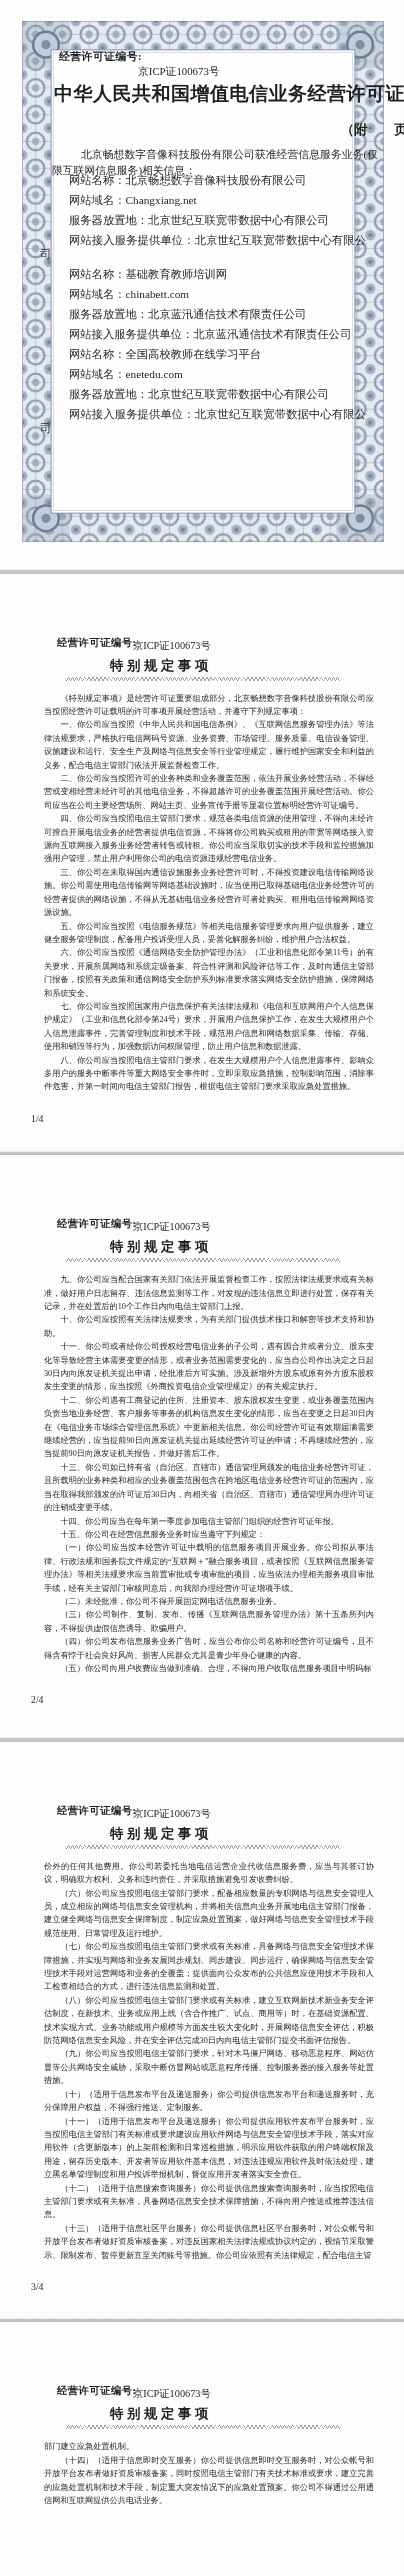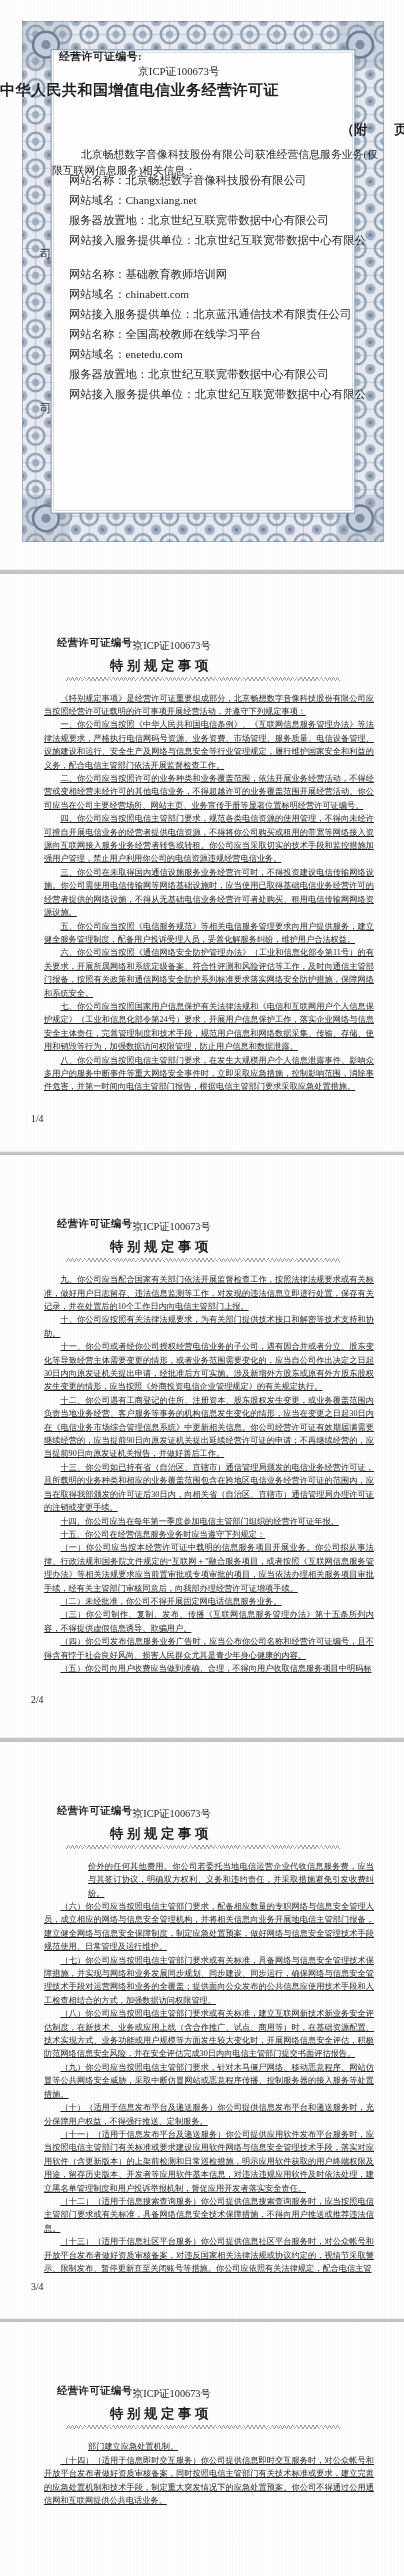--- a/index.html
+++ b/index.html
@@ -9,41 +9,41 @@
   .page { position:relative; width:405px; overflow:hidden;
           background:#fefefe;
           background-image:repeating-linear-gradient(90deg, rgba(190,198,206,0.07) 0 1px, rgba(255,255,255,0) 1px 3.1px); }
   .divider { width:405px; height:4.6px; background:#c6c6c6; border-top:0.5px solid #e4efec; border-bottom:0.5px solid #bdbdbd; box-sizing:border-box; }
 
   
   .page-license { height:569px; }
   .frame { position:absolute; left:21.6px; top:20.6px; }
   .lic-label { position:absolute; left:59px; top:50px; font-size:10.8px; font-weight:bold; letter-spacing:0.5px; }
   .lic-number { position:absolute; left:138px; top:65px; font-size:10.8px; }
-  .lic-title { position:absolute; left:0; top:81px; width:405px; margin:0; text-align:left;
-               font-size:15px; font-weight:bold; letter-spacing:0.5px; }
+  .lic-title { position:absolute; left:0; top:81px; width:405px; margin:0; text-align:right;
+               font-size:19px; font-weight:bold; letter-spacing:0.5px; }
   .lic-subtitle { position:absolute; left:0; top:105px; width:405px; margin:16px; text-align:right;
                   font-size:13.4px; font-weight:bold; }
   .lic-intro { position:absolute; left:40px; top:135px; width:326px; margin:12px;
                font-size:10.8px; line-height:15.5px; text-indent:29px; text-align:justify; }
   .lic-entries { position:absolute; left:40px; top:174px; width:326px; }
   .entry { margin:0 0 6.7px 0; font-size:11.3px; line-height:13.4px; text-indent:29px; text-align:justify; }
 
   
   .page-special .hdr-label { position:absolute; left:57px; top:62px; font-size:10.3px; font-weight:bold; letter-spacing:0.5px; }
   .page-special .hdr-value { position:absolute; left:133px; top:65px; font-size:10.3px; }
   .sp-title { position:absolute; left:0; top:83px; width:322px; margin:0; text-align:center;
               font-size:13.4px; font-weight:bold; letter-spacing:3.6px; }
   .squiggle { position:absolute; top:103px; left:66px; width:274px; height:4.1px;
               background-image:
                 repeating-linear-gradient(62deg,  rgba(125,140,120,0.75) 0 0.8px, rgba(0,0,0,0) 0.8px 3.6px),
                 repeating-linear-gradient(-62deg, rgba(125,140,120,0.75) 0 0.8px, rgba(0,0,0,0) 0.8px 3.6px); }
-  .sp-body { position:absolute; left:44px; top:118px; width:330px;text-decoration:underline; }
+  .sp-body { position:absolute; left:44px; top:118px; width:330px; }
   .sp-par { margin:0; font-size:8.2px; line-height:13.4px; text-indent:2em; text-align:justify; }
-  .sp-par.flush { text-indent:0;margin-left:44px; }
+  .sp-par.flush { text-indent:0; }
   .pageno { position:absolute; top:539px; left:0; width:405px; 
             font-size:9.8px; font-family:"Liberation Serif","DejaVu Serif",serif;padding-left:31px; }
   .pg-2 { height:577px; } .pg-3 { height:582px; } .pg-4 { height:576px; }
   .pg-5 { height:551px; }
 </style>
 </head>
 <body>
 
 <div class="canvas">
 
@@ -92,20 +92,21 @@
     <h1 class="lic-title">中华人民共和国增值电信业务经营许可证</h1>
     <h2 class="lic-subtitle">（附　　页）</h2>
     <p class="lic-intro">北京畅想数字音像科技股份有限公司获准经营信息服务业务(仅限互联网信息服务)相关信息：</p>
     <div class="lic-entries">
         <p class="entry">网站名称：北京畅想数字音像科技股份有限公司</p>
         <p class="entry">网站域名：Changxiang.net</p>
         <p class="entry">服务器放置地：北京世纪互联宽带数据中心有限公司</p>
         <p class="entry">网站接入服务提供单位：北京世纪互联宽带数据中心有限公司</p>
         <p class="entry">网站名称：基础教育教师培训网</p>
         <p class="entry">网站域名：chinabett.com</p>
+        <p class="entry">服务器放置地：北京蓝汛通信技术有限责任公司</p>
         <p class="entry">网站接入服务提供单位：北京蓝汛通信技术有限责任公司</p>
         <p class="entry">网站名称：全国高校教师在线学习平台</p>
         <p class="entry">网站域名：enetedu.com</p>
         <p class="entry">服务器放置地：北京世纪互联宽带数据中心有限公司</p>
         <p class="entry">网站接入服务提供单位：北京世纪互联宽带数据中心有限公司</p>
       </div>
   </section>
 
   <div class="divider"></div>
 
@@ -115,21 +116,21 @@
     <h2 class="sp-title">特别规定事项</h2>
     <div class="squiggle"></div>
     <div class="sp-body">
         <p class="sp-par">《特别规定事项》是经营许可证重要组成部分，北京畅想数字音像科技股份有限公司应当按照经营许可证载明的许可事项开展经营活动，并遵守下列规定事项：</p>
         <p class="sp-par">一、你公司应当按照《中华人民共和国电信条例》、《互联网信息服务管理办法》等法律法规要求，严格执行电信网码号资源、业务资费、市场管理、服务质量、电信设备管理、设施建设和运行、安全生产及网络与信息安全等行业管理规定，履行维护国家安全和利益的义务，配合电信主管部门依法开展监督检查工作。</p>
         <p class="sp-par">二、你公司应当按照许可的业务种类和业务覆盖范围，依法开展业务经营活动，不得经营或变相经营未经许可的其他电信业务，不得超越许可的业务覆盖范围开展经营活动。你公司应当在公司主要经营场所、网站主页、业务宣传手册等显著位置标明经营许可证编号。</p>
         <p class="sp-par">四、你公司应当按照电信主管部门要求，规范各类电信资源的使用管理，不得向未经许可擅自开展电信业务的经营者提供电信资源，不得将你公司购买或租用的带宽等网络接入资源向互联网接入服务业务经营者转售或转租。你公司应当采取切实的技术手段和监控措施加强用户管理，禁止用户利用你公司的电信资源违规经营电信业务。</p>
         <p class="sp-par">三、你公司在未取得国内通信设施服务业务经营许可时，不得投资建设电信传输网络设施。你公司需使用电信传输网等网络基础设施时，应当使用已取得基础电信业务经营许可的经营者提供的网络设施，不得从无基础电信业务经营许可者处购买、租用电信传输网网络资源设施。</p>
         <p class="sp-par">五、你公司应当按照《电信服务规范》等相关电信服务管理要求向用户提供服务，建立健全服务管理制度，配备用户投诉受理人员，妥善化解服务纠纷，维护用户合法权益。</p>
         <p class="sp-par">六、你公司应当按照《通信网络安全防护管理办法》（工业和信息化部令第11号）的有关要求，开展所属网络和系统定级备案、符合性评测和风险评估等工作，及时向通信主管部门报备，按照有关政策和通信网络安全防护系列标准要求落实网络安全防护措施，保障网络和系统安全。</p>
-        <p class="sp-par">七、你公司应当按照国家用户信息保护有关法律法规和《电信和互联网用户个人信息保护规定》（工业和信息化部令第24号）要求，开展用户信息保护工作，落实企业网络与信息安全主体责任，完善管理制度和技术手段，规范用户信息和网络数据采集、传输、存储、使用和销毁等行为，加强数据访问权限管理，防止用户信息和数据泄露。</p>
+        <p class="sp-par">七、你公司应当按照国家用户信息保护有关法律法规和《电信和互联网用户个人信息保护规定》（工业和信息化部令第24号）要求，开展用户信息保护工作，在发生大规模用户个人信息泄露事件，完善管理制度和技术手段，规范用户信息和网络数据采集、传输、存储、使用和销毁等行为，加强数据访问权限管理，防止用户信息和数据泄露。</p>
         <p class="sp-par">八、你公司应当按照电信主管部门要求，在发生大规模用户个人信息泄露事件、影响众多用户的服务中断事件等重大网络安全事件时，立即采取应急措施，控制影响范围，消除事件危害，并第一时间向电信主管部门报告，根据电信主管部门要求采取应急处置措施。</p>
       </div>
     <div class="pageno">1/4</div>
   </section>
 
   <div class="divider"></div>
 
   <section class="page page-special pg-3">
     <span class="hdr-label">经营许可证编号:</span>
     <span class="hdr-value">京ICP证100673号</span>
@@ -155,21 +156,21 @@
   <div class="divider"></div>
 
   <section class="page page-special pg-4">
     <span class="hdr-label">经营许可证编号:</span>
     <span class="hdr-value">京ICP证100673号</span>
     <h2 class="sp-title">特别规定事项</h2>
     <div class="squiggle"></div>
     <div class="sp-body">
         <p class="sp-par flush">价外的任何其他费用。你公司若委托当地电信运营企业代收信息服务费，应当与其签订协议，明确双方权利、义务和违约责任，并采取措施避免引发收费纠纷。</p>
         <p class="sp-par">（六）你公司应当按照电信主管部门要求，配备相应数量的专职网络与信息安全管理人员，成立相应的网络与信息安全管理机构，并将相关信息向业务开展地电信主管部门报备，建立健全网络与信息安全保障制度，制定应急处置预案，做好网络与信息安全管理技术手段规范使用、日常管理及运行维护。</p>
-        <p class="sp-par">（七）你公司应当按照电信主管部门要求或有关标准，具备网络与信息安全管理技术保障措施，并实现与网络和业务发展同步规划、同步建设、同步运行，确保网络与信息安全管理技术手段对运营网络和业务的全覆盖；提供面向公众发布的公共信息应使用技术手段和人工检查相结合的方式，加强数据访问权限管理。</p>
+        <p class="sp-par">（七）你公司应当按照电信主管部门要求或有关标准，具备网络与信息安全管理技术保障措施，并实现与网络和业务发展同步规划、同步建设、同步运行，确保网络与信息安全管理技术手段对运营网络和业务的全覆盖；提供面向公众发布的公共信息应使用技术手段和人工检查相结合的方式，进行违法信息监测和处置。</p>
         <p class="sp-par">（八）你公司应当按照电信主管部门要求或有关标准，建立互联网新技术新业务安全评估制度，在新技术、业务或应用上线（含合作推广、试点、商用等）时，在基础资源配置、技术实现方式、业务功能或用户规模等方面发生较大变化时，开展网络信息安全评估，积极防范网络信息安全风险，并在安全评估完成30日内向电信主管部门提交书面评估报告。</p>
         <p class="sp-par">（九）你公司应当按照电信主管部门要求，针对木马僵尸网络、移动恶意程序、网站仿冒等公共网络安全威胁，采取中断仿冒网站或恶意程序传播、控制服务器的接入服务等处置措施。</p>
         <p class="sp-par">（十）（适用于信息发布平台及递送服务）你公司提供信息发布平台和递送服务时，充分保障用户权益，不得强行推送、定制服务。</p>
         <p class="sp-par">（十一）（适用于信息发布平台及递送服务）你公司提供应用软件发布平台服务时，应当按照电信主管部门有关标准或要求建设应用软件网络与信息安全管理技术手段，落实对应用软件（含更新版本）的上架前检测和日常巡检措施，明示应用软件获取的用户终端权限及用途，留存历史版本、开发者等应用软件基本信息，对违法违规应用软件及时依法处理，建立黑名单管理制度和用户投诉举报机制，督促应用开发者落实安全责任。</p>
         <p class="sp-par">（十二）（适用于信息搜索查询服务）你公司提供信息搜索查询服务时，应当按照电信主管部门要求或有关标准，具备网络信息安全技术保障措施，不得向用户推送或推荐违法信息。</p>
         <p class="sp-par">（十三）（适用于信息社区平台服务）你公司提供信息社区平台服务时，对公众帐号和开放平台发布者做好资质审核备案，对违反国家相关法律法规或协议约定的，视情节采取警示、限制发布、暂停更新直至关闭账号等措施。你公司应依照有关法律规定，配合电信主管</p>
       </div>
     <div class="pageno">3/4</div>
   </section>
 

